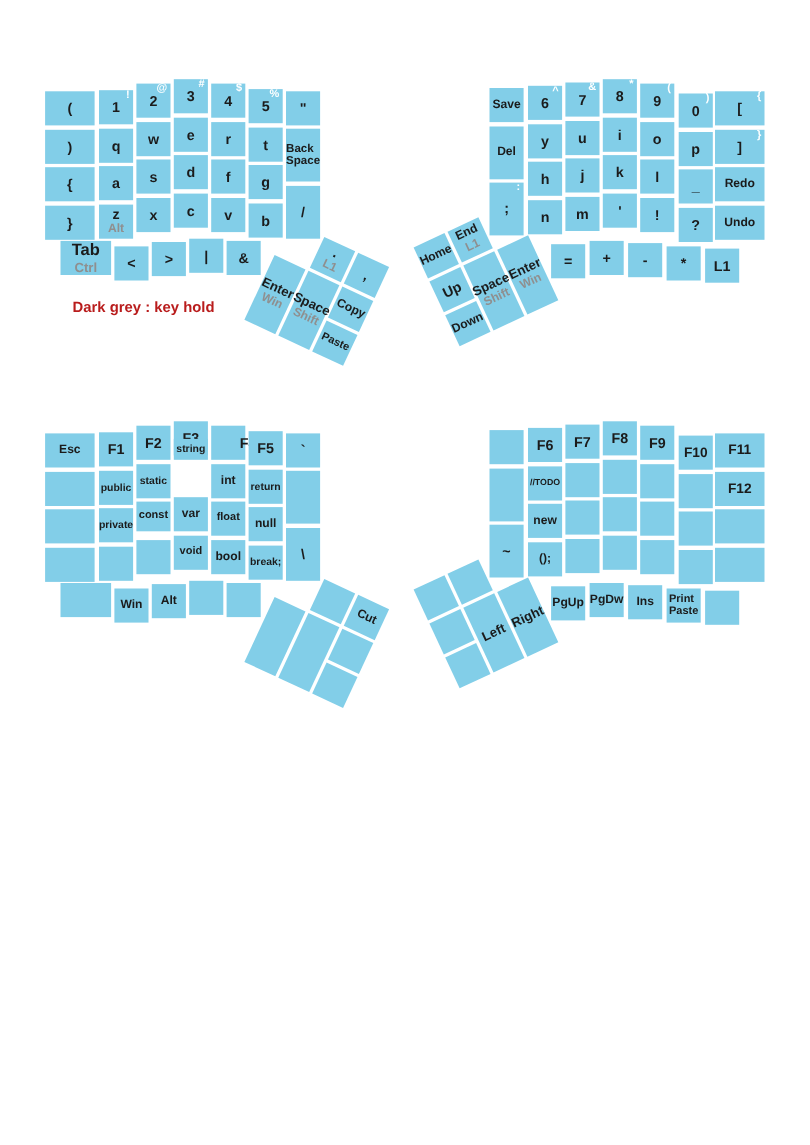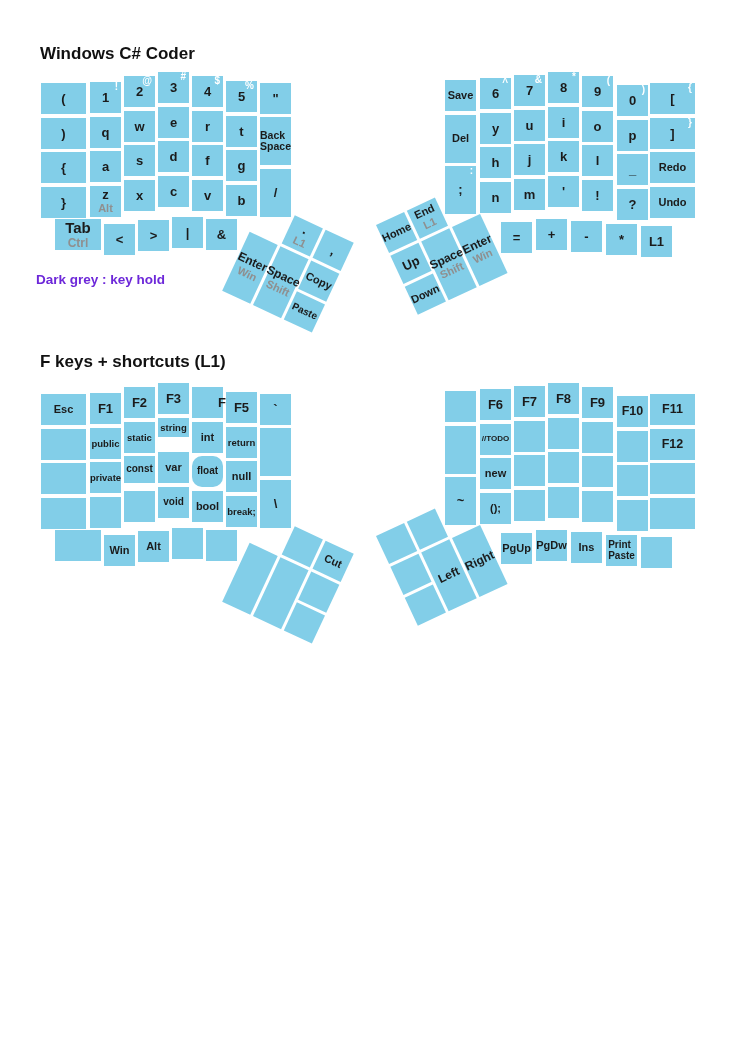--- a/index.html
+++ b/index.html
@@ -1,35 +1,33 @@
 <!DOCTYPE html>
 <html style="--key-blue: #82cee8; --key-text: #1b1b1b; --hold-grey: #8f8f8f;"><head>
 <meta charset="utf-8">
 <style>
   html,body{margin:0;padding:0;background:#ffffff;}
   body{width:736px;height:1041px;position:relative;font-family:"Liberation Sans",sans-serif;}
   #board{position:absolute;left:0;top:0;width:736px;height:1041px;}
   .title{position:absolute;font-weight:bold;font-size:17px;color:#111;white-space:nowrap;}
-  #legend{position:absolute;font-weight:bold;font-size:13.5px;color:#6d28d9;white-space:nowrap;}
+  #legend{position:absolute;font-weight:bold;font-size:13.5px;color:#b91c1c;white-space:nowrap;margin-left:30px;}
   .key{position:absolute;background:var(--key-blue,#82cee8);display:flex;flex-direction:column;
        align-items:center;justify-content:center;font-weight:bold;color:var(--key-text,#1b1b1b);
        line-height:1.05;overflow:visible;box-sizing:border-box;}
   .key .main{white-space:pre-line;text-align:center;}
   .key .main.multiline{text-align:left;}
   .key .hold{color:var(--hold-grey,#8f8f8f);margin-top:1px;white-space:nowrap;}
   .key .sup{position:absolute;top:0px;right:3px;color:#ffffff;font-size:10px;font-weight:bold;}
   .thumb{position:absolute;transform-origin:0 0;width:0;height:0;}
 </style>
 </head>
 <body>
 
 <div id="board">
-  <div class="title" style="left:40px;top:44px">Windows C# Coder</div>
   <div id="legend" style="left:36px;top:272px">Dark grey : key hold</div>
-  <div class="title" style="left:40px;top:352px">F keys + shortcuts (L1)</div>
 <div class="key" style="left: 41px; top: 83px; width: 45px; height: 31px;">
       <span class="main" style="font-size: 13px;">(</span>
     </div>
     <div class="key" style="left: 90px; top: 82px; width: 31px; height: 31px;">
       <span class="main" style="font-size: 13px;">1</span>
       <span class="sup">!</span>
     </div>
     <div class="key" style="left: 124px; top: 76px; width: 31px; height: 31px;">
       <span class="main" style="font-size: 13px;">2</span>
       <span class="sup">@</span>
@@ -298,41 +296,41 @@
     <div class="key" style="left: 260px; top: 394px; width: 31px; height: 31px;">
       <span class="main" style="font-size: 13px;">`</span>
     </div>
     <div class="key" style="left: 41px; top: 429px; width: 45px; height: 31px;"></div>
     <div class="key" style="left: 90px; top: 428px; width: 31px; height: 31px;">
       <span class="main" style="font-size: 9.5px;">public</span>
     </div>
     <div class="key" style="left: 124px; top: 422px; width: 31px; height: 31px;">
       <span class="main" style="font-size: 9.5px;">static</span>
     </div>
-    <div class="key" style="left: 158px; top: 418px; width: 31px; height: 19px;">
+    <div class="key" style="left: 158px; top: 399px; width: 31px; height: 19px;">
       <span class="main" style="font-size: 9.5px;">string</span>
     </div>
     <div class="key" style="left: 192px; top: 422px; width: 31px; height: 31px;">
       <span class="main" style="font-size: 11px;">int</span>
     </div>
     <div class="key" style="left: 226px; top: 427px; width: 31px; height: 31px;">
       <span class="main" style="font-size: 9.5px;">return</span>
     </div>
     <div class="key" style="left: 260px; top: 428px; width: 31px; height: 48px;"></div>
     <div class="key" style="left: 41px; top: 463px; width: 45px; height: 31px;"></div>
     <div class="key" style="left: 90px; top: 462px; width: 31px; height: 31px;">
       <span class="main" style="font-size: 9.5px;">private</span>
     </div>
     <div class="key" style="left: 124px; top: 456px; width: 31px; height: 27px;">
       <span class="main" style="font-size: 10px;">const</span>
     </div>
     <div class="key" style="left: 158px; top: 452px; width: 31px; height: 31px;">
       <span class="main" style="font-size: 11px;">var</span>
     </div>
-    <div class="key" style="left: 192px; top: 456px; width: 31px; height: 31px; border-radius: 10px;">
+    <div class="key" style="left: 192px; top: 456px; width: 31px; height: 31px;">
       <span class="main" style="font-size: 10px;">float</span>
     </div>
     <div class="key" style="left: 226px; top: 461px; width: 31px; height: 31px;">
       <span class="main" style="font-size: 11px;">null</span>
     </div>
     <div class="key" style="left: 41px; top: 498px; width: 45px; height: 31px;"></div>
     <div class="key" style="left: 90px; top: 497px; width: 31px; height: 31px;"></div>
     <div class="key" style="left: 124px; top: 491px; width: 31px; height: 31px;"></div>
     <div class="key" style="left: 158px; top: 487px; width: 31px; height: 31px;">
       <span class="main" style="font-size: 10px;">void</span>

